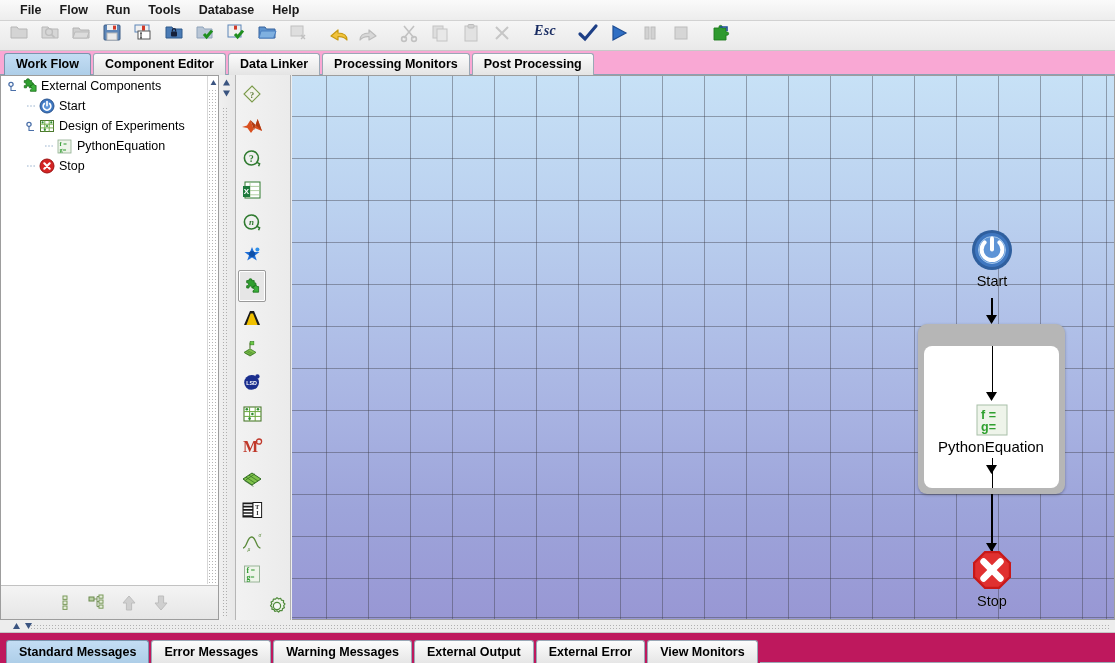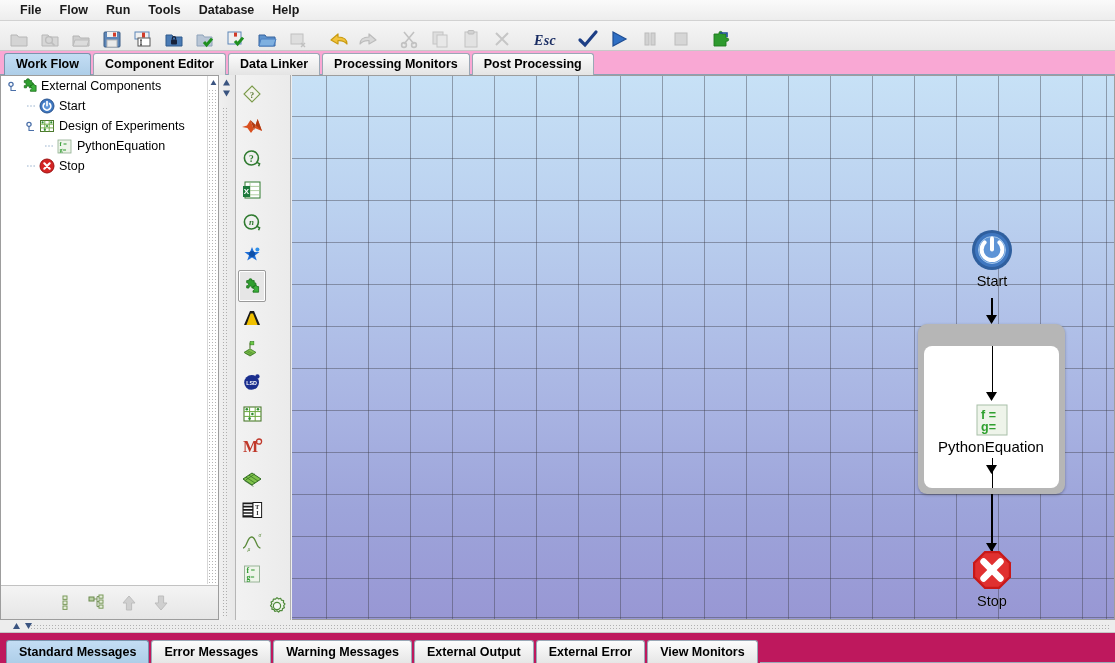--- a/index.html
+++ b/index.html
@@ -25,21 +25,21 @@
   }
 
   
   .toolbar{
     position:absolute;left:0;top:21px;width:1115px;height:30px;
     background:linear-gradient(#f6f6f6,#e9e9e9);
     border-bottom:1px solid #c8c8c8;
     display:flex;align-items:center;padding-left:4px;box-sizing:border-box;
   }
   .tbtn{
-    width:28px;height:26px;display:flex;align-items:flex-end;justify-content:center;
+    width:28px;height:26px;display:flex;align-items:flex-start;justify-content:center;
     cursor:default;border:1px solid transparent;border-radius:2px;margin-right:1px;
   }
   .tbsep{width:9px;height:26px;}
   .esc{font-family:"Liberation Serif",serif;font-style:italic;font-weight:bold;
        font-size:14px;color:#1a2d63;letter-spacing:.3px;}
 
   
   .tabrow{
     position:absolute;left:0;top:51px;width:1115px;height:24px;
     background:#f9a8d4;border-bottom:1px solid #8ca0b4;

